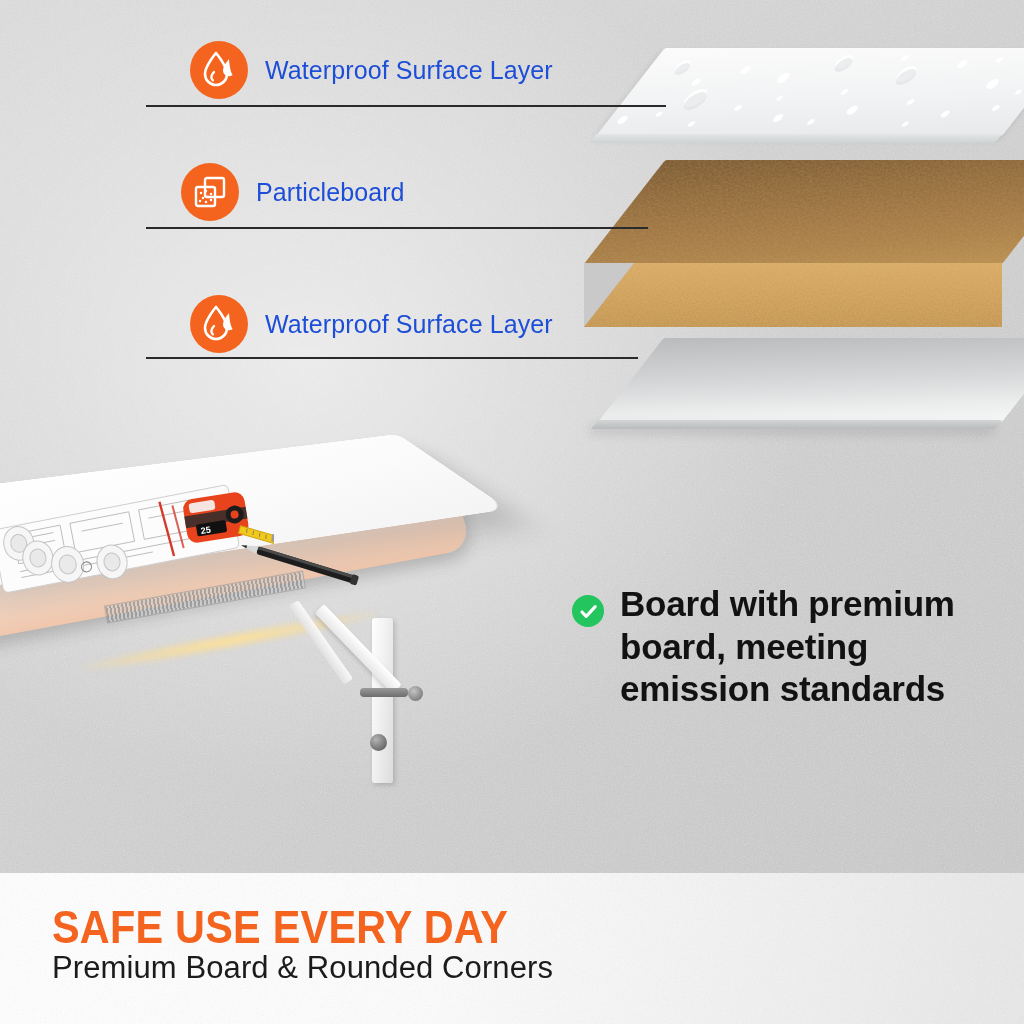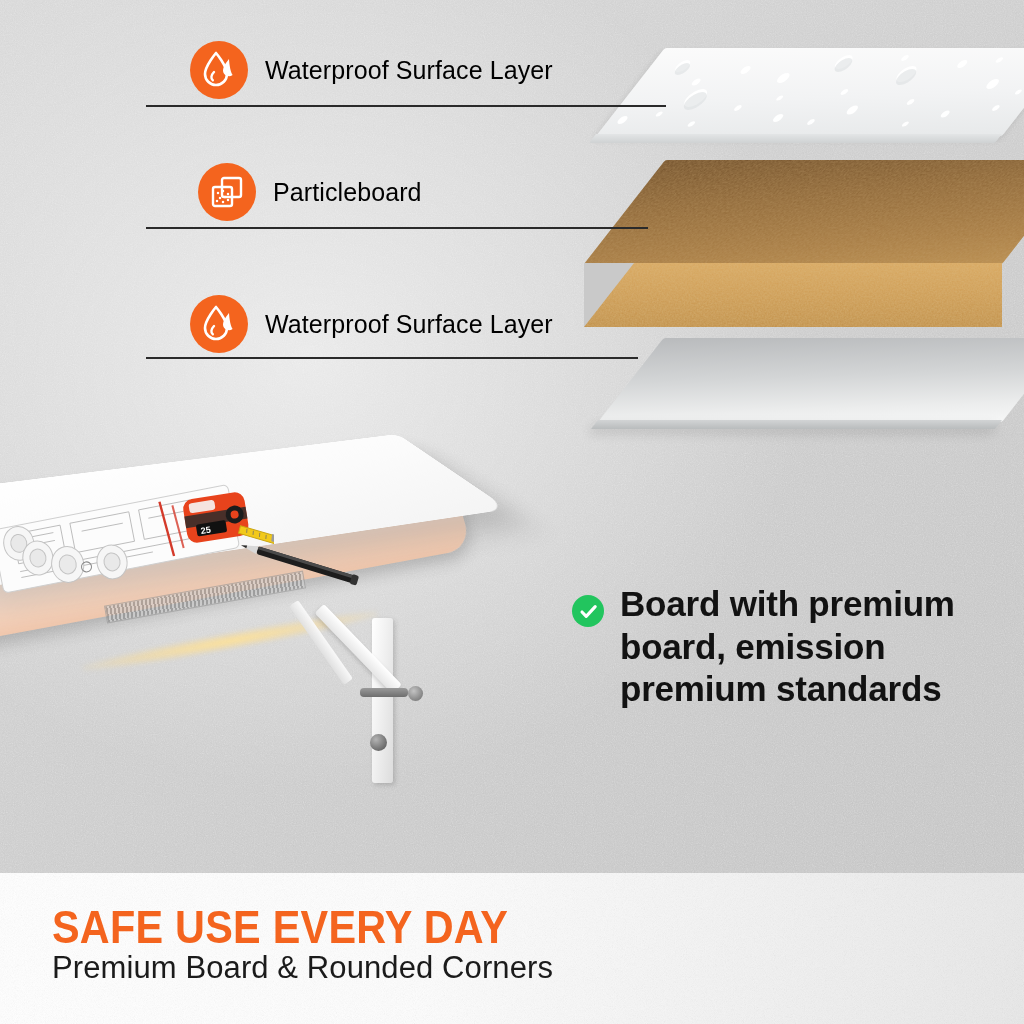--- a/index.html
+++ b/index.html
@@ -81,21 +81,21 @@
 
   
   .callout{position:absolute;display:flex;align-items:center;gap:17px;}
   .ic{
     width:58px;height:58px;border-radius:50%;
     background:#f4641e;flex:0 0 58px;
     display:flex;align-items:center;justify-content:center;
   }
   .ic svg{display:block;}
   .callout .txt{
-    font-size:25px;color:#000000;letter-spacing:.1px;white-space:nowrap;
+    font-size:25px;color:#1d4ed8;letter-spacing:.1px;white-space:nowrap;
   }
   .leader{position:absolute;height:0;border-top:2.5px solid #2a2a2a;}
 
   
   .desk{position:absolute;left:-10px;top:470px;width:560px;height:320px;}
 
   .desk-top{
     position:absolute;left:-60px;top:22px;width:540px;height:150px;
     background:linear-gradient(170deg,#ffffff 0%,#fbfbfb 50%,#f4f4f4 100%);
     transform:perspective(760px) rotateX(56deg) rotateZ(-12.5deg);
@@ -283,21 +283,21 @@
       <svg width="34" height="38" viewBox="0 0 34 38" xmlns="http://www.w3.org/2000/svg">
         <path d="M14 2 C14 2 3 15 3 23 a11 11 0 0 0 22 0 C25 15 14 2 14 2 Z" fill="none" stroke="#ffffff" stroke-width="2.6" stroke-linejoin="round"></path>
         <path d="M12 21 c-3 3 -3.4 6.5 -1.2 8.2" fill="none" stroke="#ffffff" stroke-width="2.4" stroke-linecap="round"></path>
         <path d="M27 8 c0 0 -6 7 -6 11.4 a6 6 0 0 0 9.6 4.6 C27.8 20.6 27 8 27 8 Z" fill="#ffffff"></path>
       </svg>
     </span>
     <span class="txt">Waterproof Surface Layer</span>
   </div>
   <div class="leader" style="left:146px;top:105px;width:520px;"></div>
 
-  <div class="callout" style="left:198px;top:163px;">
+  <div class="callout" style="left:181px;top:163px;">
     <span class="ic">
       <svg width="36" height="36" viewBox="0 0 36 36" xmlns="http://www.w3.org/2000/svg">
         <rect x="13" y="4" width="19" height="19" rx="2" fill="none" stroke="#ffffff" stroke-width="2.4"></rect>
         <rect x="4" y="13" width="19" height="19" rx="2" fill="none" stroke="#ffffff" stroke-width="2.4"></rect>
         <g fill="#ffffff">
           <circle cx="9" cy="19" r="1.25"></circle>
             <circle cx="14" cy="17" r="1.25"></circle>
           <circle cx="19" cy="20" r="1.25"></circle>
             <circle cx="11" cy="24" r="1.25"></circle>
           <circle cx="16" cy="23" r="1.25"></circle>
@@ -407,22 +407,22 @@
   </div>
 
   <div class="claim">
     <span class="check">
       <svg width="19" height="19" viewBox="0 0 19 19" xmlns="http://www.w3.org/2000/svg">
         <path d="M3 10 l4.2 4.4 L16.2 4.6" fill="none" stroke="#ffffff" stroke-width="3.1" stroke-linecap="round" stroke-linejoin="round"></path>
       </svg>
     </span>
     <span class="ctext">
       <span>Board with premium</span><br>
-      <span>board, emission</span><br>
-      <span>premium standards</span>
+      <span>board, meeting</span><br>
+      <span>emission standards</span>
     </span>
   </div>
 
   <div class="banner">
     <div class="banner-grain">
       <svg xmlns="http://www.w3.org/2000/svg">
         <filter id="bgrain">
           <feTurbulence type="fractalNoise" baseFrequency="1.1" numOctaves="3" seed="5"></feTurbulence>
           <feColorMatrix type="saturate" values="0"></feColorMatrix>
         </filter>

